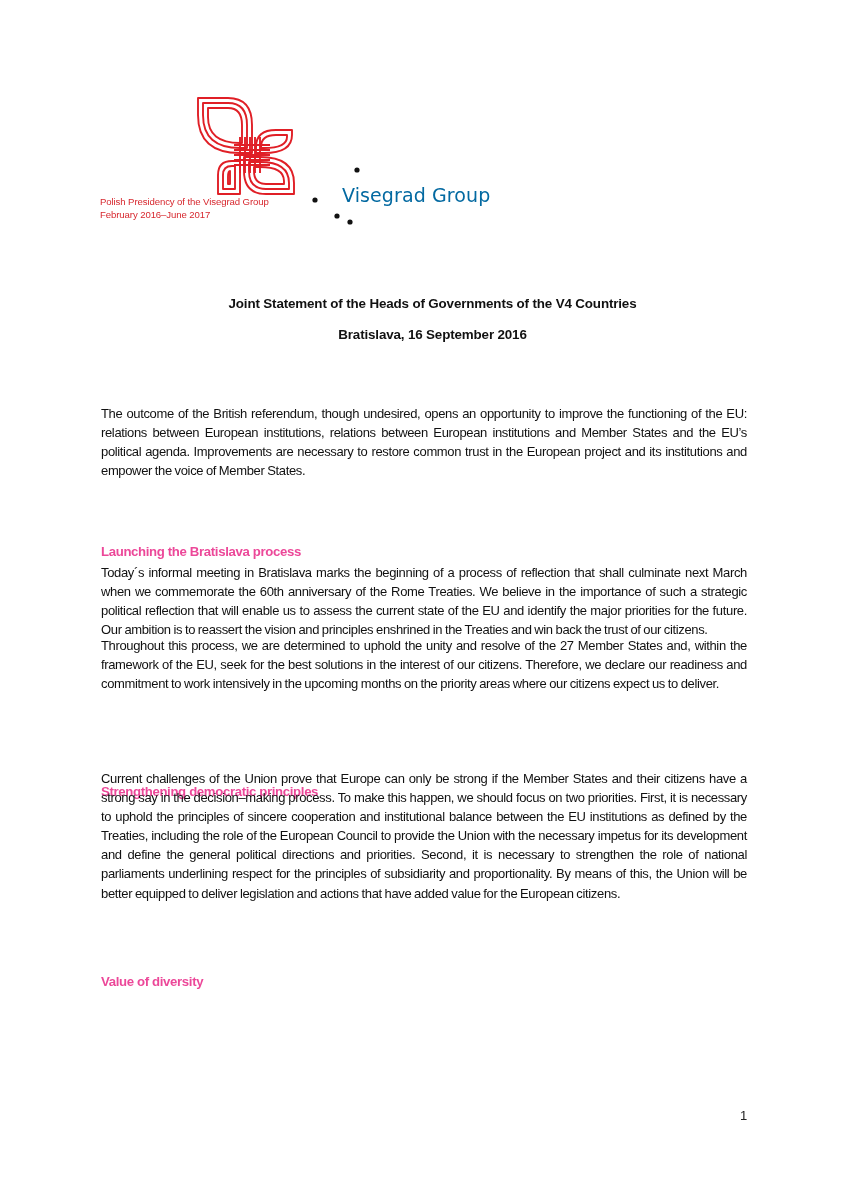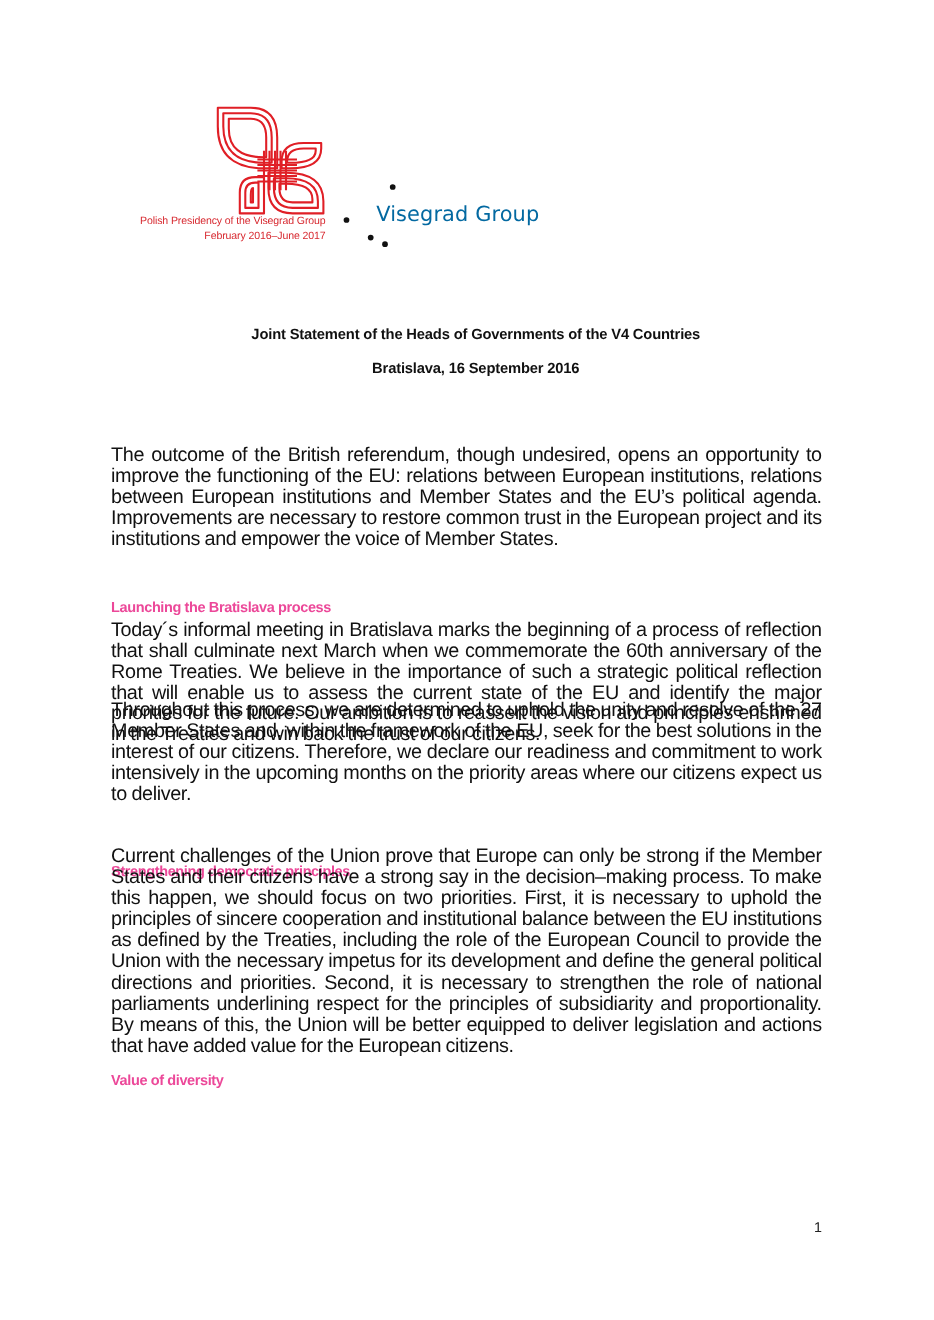--- a/index.html
+++ b/index.html
@@ -27,21 +27,21 @@
       left: 194px;
       top: 95px;
       width: 104px;
       height: 102px;
     }
     .presidency-text {
       position: absolute;
       left: 100px;
       top: 195px;
       width: 196px;
-      text-align: right;
+      text-align: left;
       font-family: "Liberation Sans", sans-serif;
       font-size: 9.6px;
       line-height: 13px;
       color: #d7282f;
       letter-spacing: -0.1px;
     }
     .presidency-text div { white-space: nowrap; }
     .v4-dots {
       position: absolute;
       left: 300px;
@@ -72,21 +72,21 @@
       white-space: nowrap;
       letter-spacing: -0.15px;
     }
     .title-1 { top: 296px; left: 8px; }
     .title-2 { top: 327px; left: 8px; }
     
     .text-block {
       position: absolute;
       left: 101px;
       width: 646px;
-      font-size: 18px;
+      font-size: 13px;
       line-height: 19.1px;
       text-align: justify;
       color: #111;
       letter-spacing: -0.35px;
       word-spacing: -0.5px;
     }
     .heading {
       position: absolute;
       left: 101px;
       font-weight: bold;

